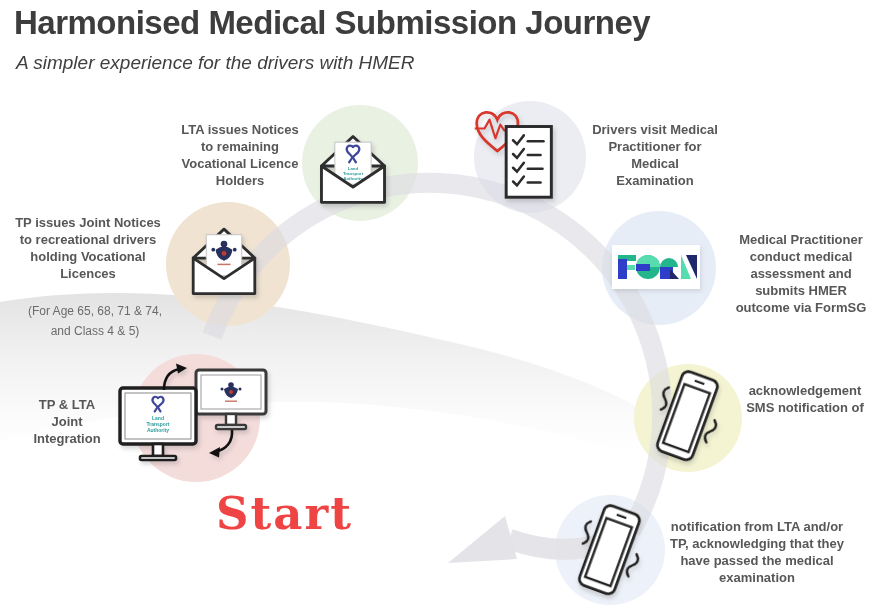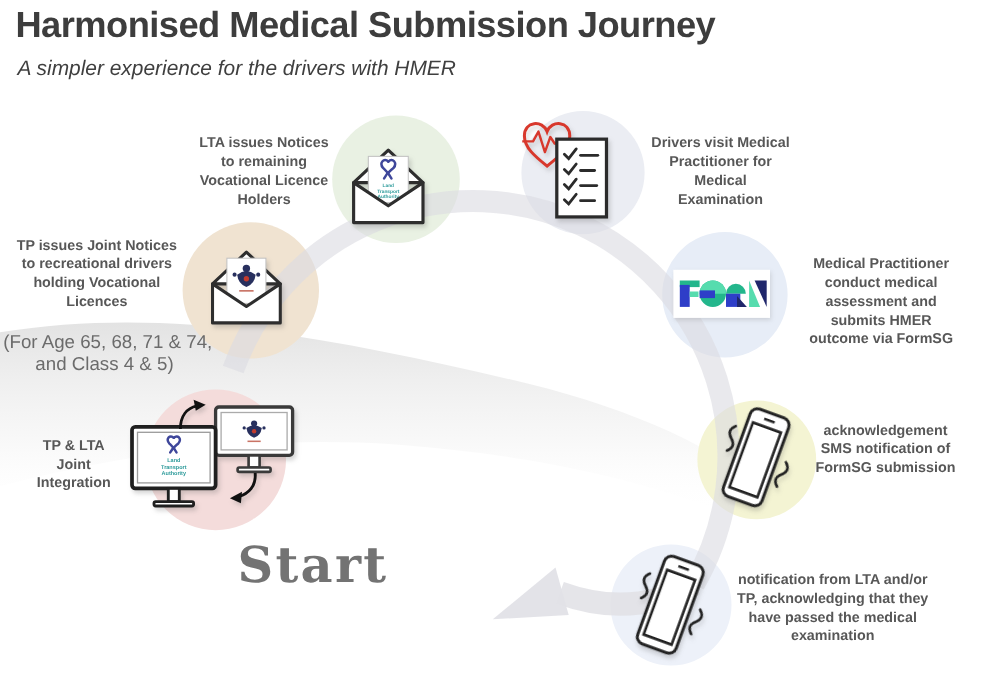--- a/index.html
+++ b/index.html
@@ -17,27 +17,27 @@
   .c-blue  {left:602px;top:211px;width:114px;height:114px;background:#e7edf7;}
   .c-yellow{left:634px;top:364px;width:108px;height:108px;background:#f4f4d3;}
   .c-lblue {left:555px;top:495px;width:110px;height:110px;background:#edf1f9;}
   .c-pink  {left:132px;top:354px;width:128px;height:128px;background:#f4dcdb;}
   
   .z0{z-index:0;} .z1{z-index:1;} .z2{z-index:2;} .z3{z-index:3;}
   
   .label{position:absolute;z-index:3;font-size:13px;line-height:17px;font-weight:bold;
          color:#575757;text-align:center;}
   .label .ln{white-space:nowrap;}
-  .note{position:absolute;z-index:3;font-size:17px;line-height:20px;font-weight:normal;
+  .note{position:absolute;z-index:3;font-size:12px;line-height:20px;font-weight:normal;
         color:#6b6b6b;text-align:center;}
   .note .ln{white-space:nowrap;}
   sup{font-size:0.62em;vertical-align:super;line-height:0;}
   
   .start{left:216px;top:487px;z-index:3;font-family:"DejaVu Serif",serif;font-weight:bold;
-         font-size:45px;color:#737373;letter-spacing:2px;}
+         font-size:45px;color:#ef4444;letter-spacing:2px;}
   
   .icon-svg{position:absolute;z-index:3;}
   .shadowed{filter:drop-shadow(2px 3px 2px rgba(90,90,90,0.25));}
   .phone-rot{transform:rotate(20deg);transform-origin:50% 50%;}
 </style>
 </head>
 <body>
 
 <div id="canvas">
 
@@ -208,21 +208,20 @@
     <div class="ln">Medical Practitioner</div>
     <div class="ln">conduct medical</div>
     <div class="ln">assessment and</div>
     <div class="ln">submits HMER</div>
     <div class="ln">outcome via FormSG</div>
   </div>
 
   <div class="label" style="left:717px;top:382px;width:176px;">
     <div class="ln">acknowledgement</div>
     <div class="ln">SMS notification of</div>
-    <div class="ln">FormSG submission</div>
   </div>
 
   <div class="label" style="left:647px;top:518px;width:220px;">
     <div class="ln">notification from LTA and/or</div>
     <div class="ln">TP, acknowledging that they</div>
     <div class="ln">have passed the medical</div>
     <div class="ln">examination</div>
   </div>
 
   <div class="label" style="left:7px;top:396px;width:120px;">

